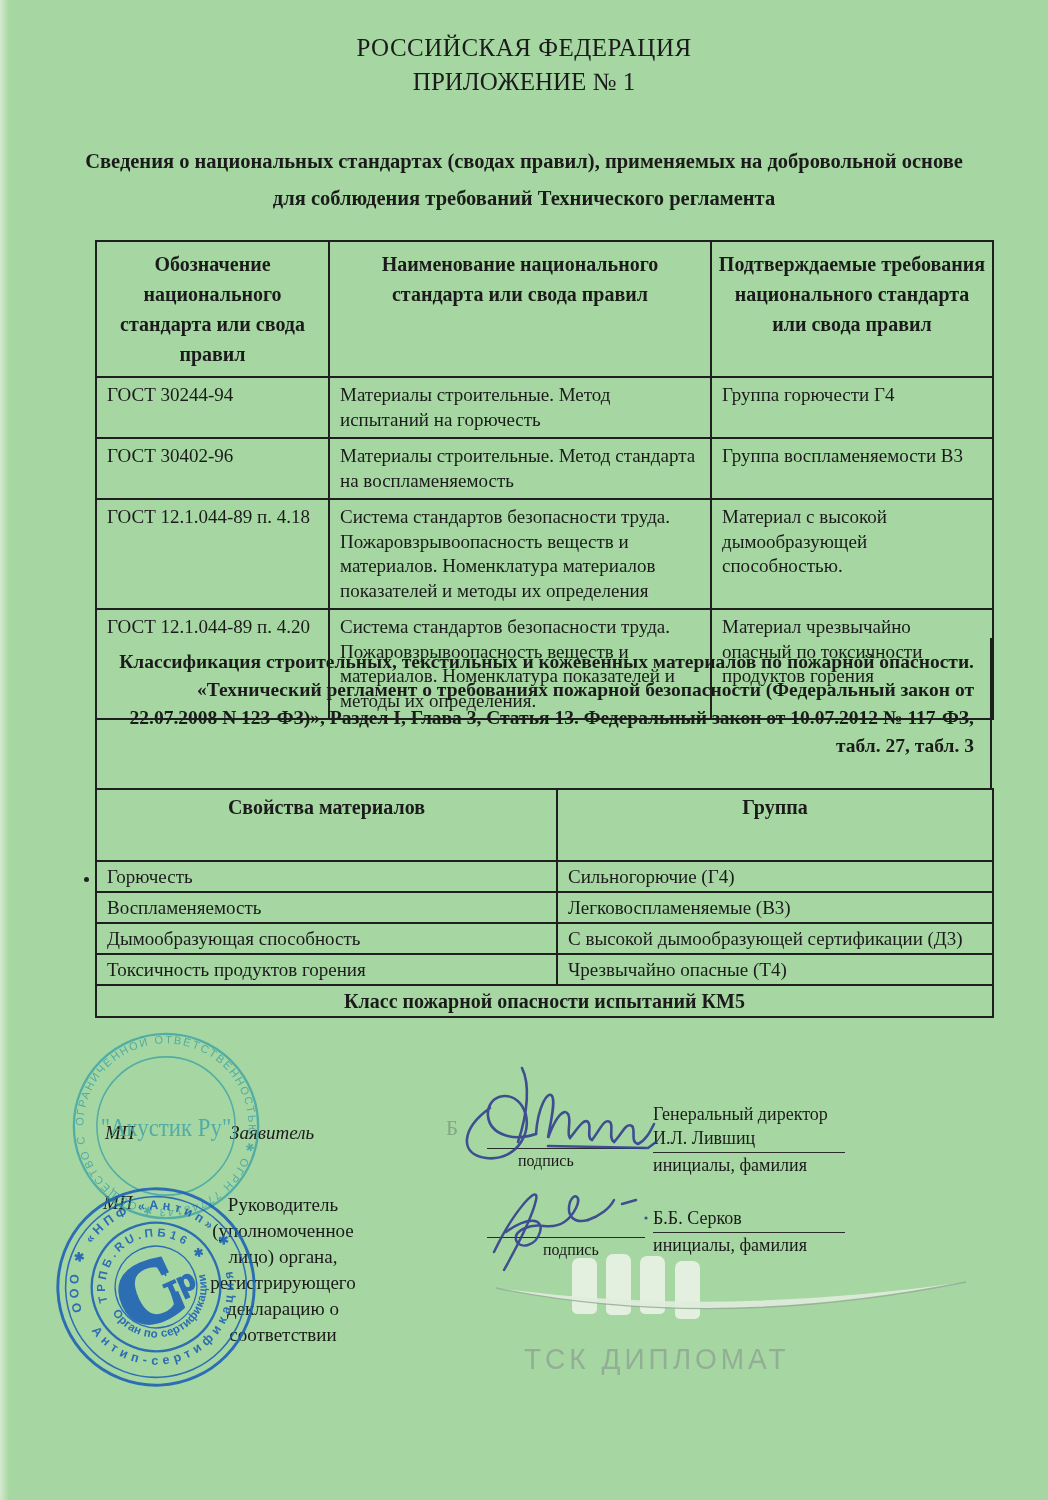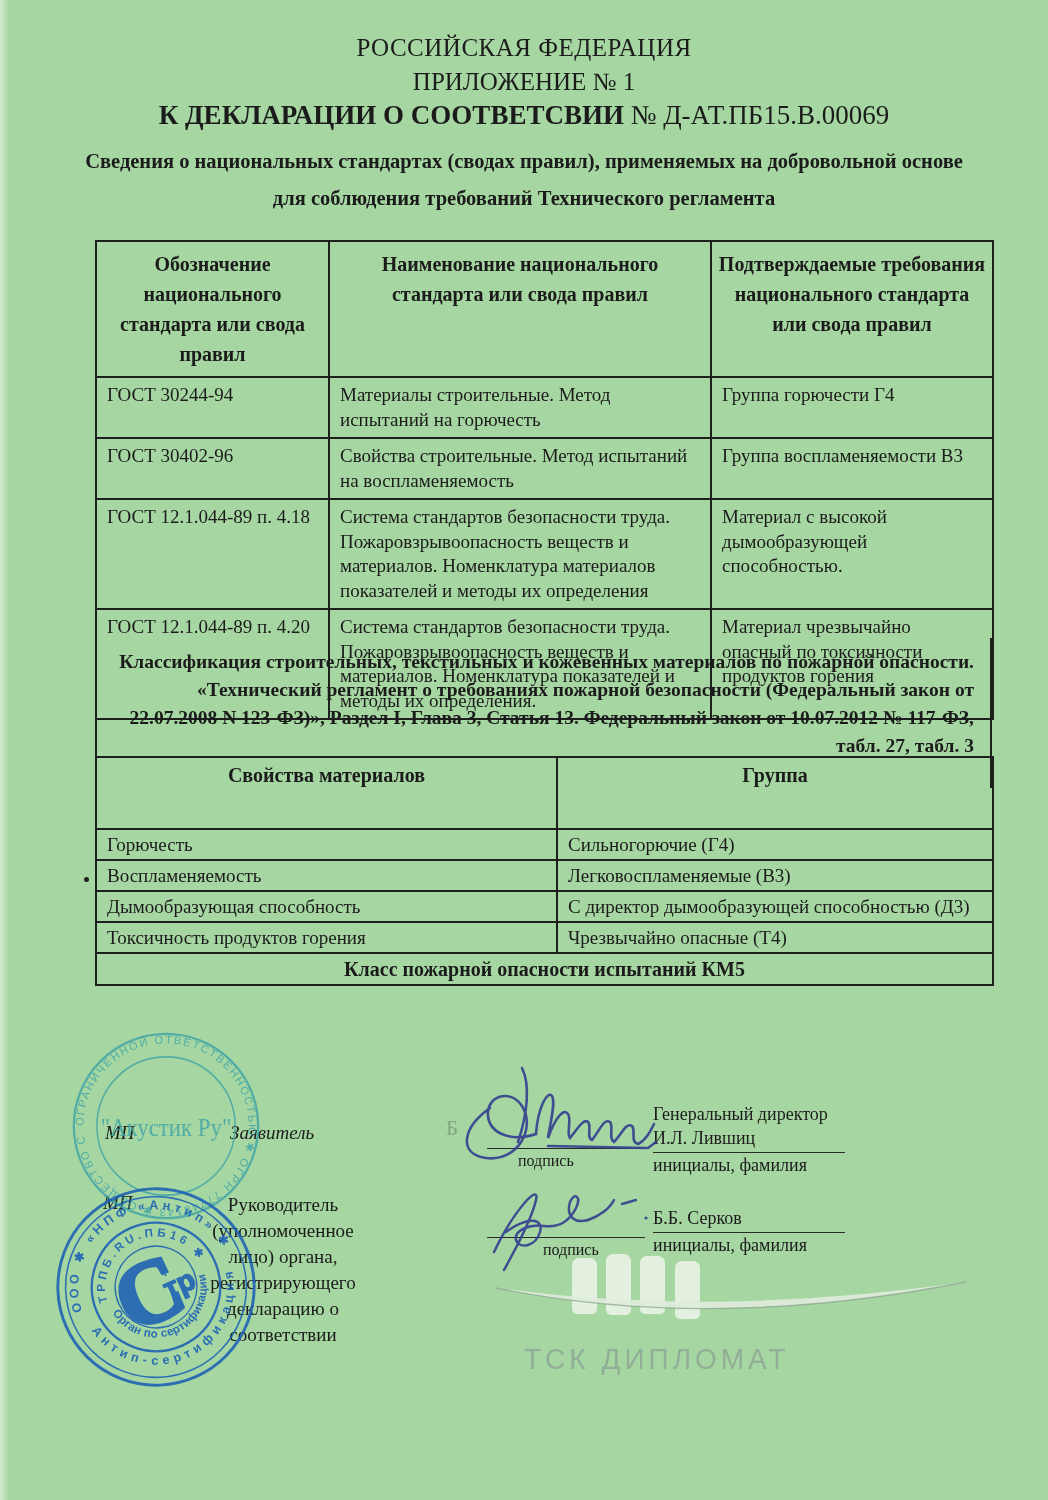--- a/index.html
+++ b/index.html
@@ -22,21 +22,21 @@
   table{border-collapse:collapse;}
   .tbl{position:absolute;left:95px;table-layout:fixed;}
   .tbl td,.tbl th{border:2px solid #1f1f1f;vertical-align:top;word-wrap:break-word;}
   .tbl1{top:240px;width:897px;}
   .tbl1 th{font-size:20px;font-weight:bold;line-height:30px;padding:7px 6px;text-align:center;height:96px;box-sizing:border-box;border-radius:28px;}
   .tbl1 td{font-size:19px;line-height:24.5px;padding:5px 10px;}
   .r1{height:52px;} .r2{height:48px;} .r3{height:100px;} .r4{height:102px;}
   .classif{position:absolute;left:95px;top:638px;width:897px;height:150px;box-sizing:border-box;
     border-left:2px solid #1f1f1f;border-right:2px solid #1f1f1f;
     font-weight:bold;font-size:19.5px;line-height:28px;text-align:right;padding:10px 16px 0 16px;}
-  .tbl2{top:756px;width:897px;border-radius:16px;}
+  .tbl2{top:788px;width:897px;border-radius:16px;}
   .tbl2 th{font-size:20px;font-weight:bold;padding:6px 8px 0 8px;text-align:center;height:72px;box-sizing:border-box;}
   .tbl2 td{font-size:19px;line-height:23px;padding:3px 10px;height:28px;box-sizing:border-box;}
   .tbl2 .foot td{font-weight:bold;text-align:center;font-size:20px;height:32px;padding-top:4px;}
   .margin-dot{position:absolute;left:84px;top:877px;width:5px;height:5px;border-radius:50%;background:#222;}
   
   .sig-label{position:absolute;font-size:19px;font-style:italic;}
   .registrar{position:absolute;left:192px;top:1192px;width:182px;text-align:center;
     font-size:19px;line-height:26px;}
   .sigline{position:absolute;border-top:1.6px solid #2a2a2a;width:158px;}
   .caption{position:absolute;font-size:16px;}
@@ -53,24 +53,20 @@
   .faint-letter{position:absolute;left:446px;top:1116px;font-size:21px;color:rgba(85,115,95,.45);}
 </style>
 </head>
 <body>
 
 <div class="page">
   <div class="edge-left"></div>
 
   <div class="hline h1">РОССИЙСКАЯ ФЕДЕРАЦИЯ</div>
   <div class="hline h2">ПРИЛОЖЕНИЕ № 1</div>
-  <div class="hline h3">
-    <span class="bold">К ДЕКЛАРАЦИИ О СООТВЕТСВИИ</span>
-    <span>№ Д-АТ.ПБ15.В.00069</span>
-  </div>
   <div class="subtitle">Сведения о национальных стандартах (сводах правил), применяемых на добровольной основе для соблюдения требований Технического регламента</div>
 
   <table class="tbl tbl1">
     <colgroup>
         <col style="width:233px">
         <col style="width:382px">
         <col style="width:282px">
       </colgroup>
     <tbody>
         <tr>
@@ -78,21 +74,21 @@
       <th>Наименование национального стандарта или свода правил</th>
       <th>Подтверждаемые требования национального стандарта или свода правил</th>
     </tr>
     <tr class="r1">
       <td>ГОСТ 30244-94</td>
       <td>Материалы строительные. Метод испытаний на горючесть</td>
       <td>Группа горючести Г4</td>
     </tr>
     <tr class="r2">
       <td>ГОСТ 30402-96</td>
-      <td>Свойства строительные. Метод испытаний на воспламеняемость</td>
+      <td>Материалы строительные. Метод стандарта на воспламеняемость</td>
       <td>Группа воспламеняемости В3</td>
     </tr>
     <tr class="r3">
       <td>ГОСТ 12.1.044-89 п. 4.18</td>
       <td>Система стандартов безопасности труда. Пожаровзрывоопасность веществ и материалов. Номенклатура материалов показателей и методы их определения</td>
       <td>Материал с высокой дымообразующей способностью.</td>
     </tr>
     <tr class="r4">
       <td>ГОСТ 12.1.044-89 п. 4.20</td>
       <td>Система стандартов безопасности труда. Пожаровзрывоопасность веществ и материалов. Номенклатура показателей и методы их определения.</td>
@@ -119,21 +115,21 @@
     <tr>
       <td>Горючесть</td>
       <td>Сильногорючие (Г4)</td>
     </tr>
     <tr>
       <td>Воспламеняемость</td>
       <td>Легковоспламеняемые (В3)</td>
     </tr>
     <tr>
       <td>Дымообразующая способность</td>
-      <td>С директор дымообразующей способностью (Д3)</td>
+      <td>С высокой дымообразующей сертификации (Д3)</td>
     </tr>
     <tr>
       <td>Токсичность продуктов горения</td>
       <td>Чрезвычайно опасные (Т4)</td>
     </tr>
     <tr class="foot">
       <td colspan="2">Класс пожарной опасности испытаний КМ5</td>
     </tr>
   </tbody>
     </table>

